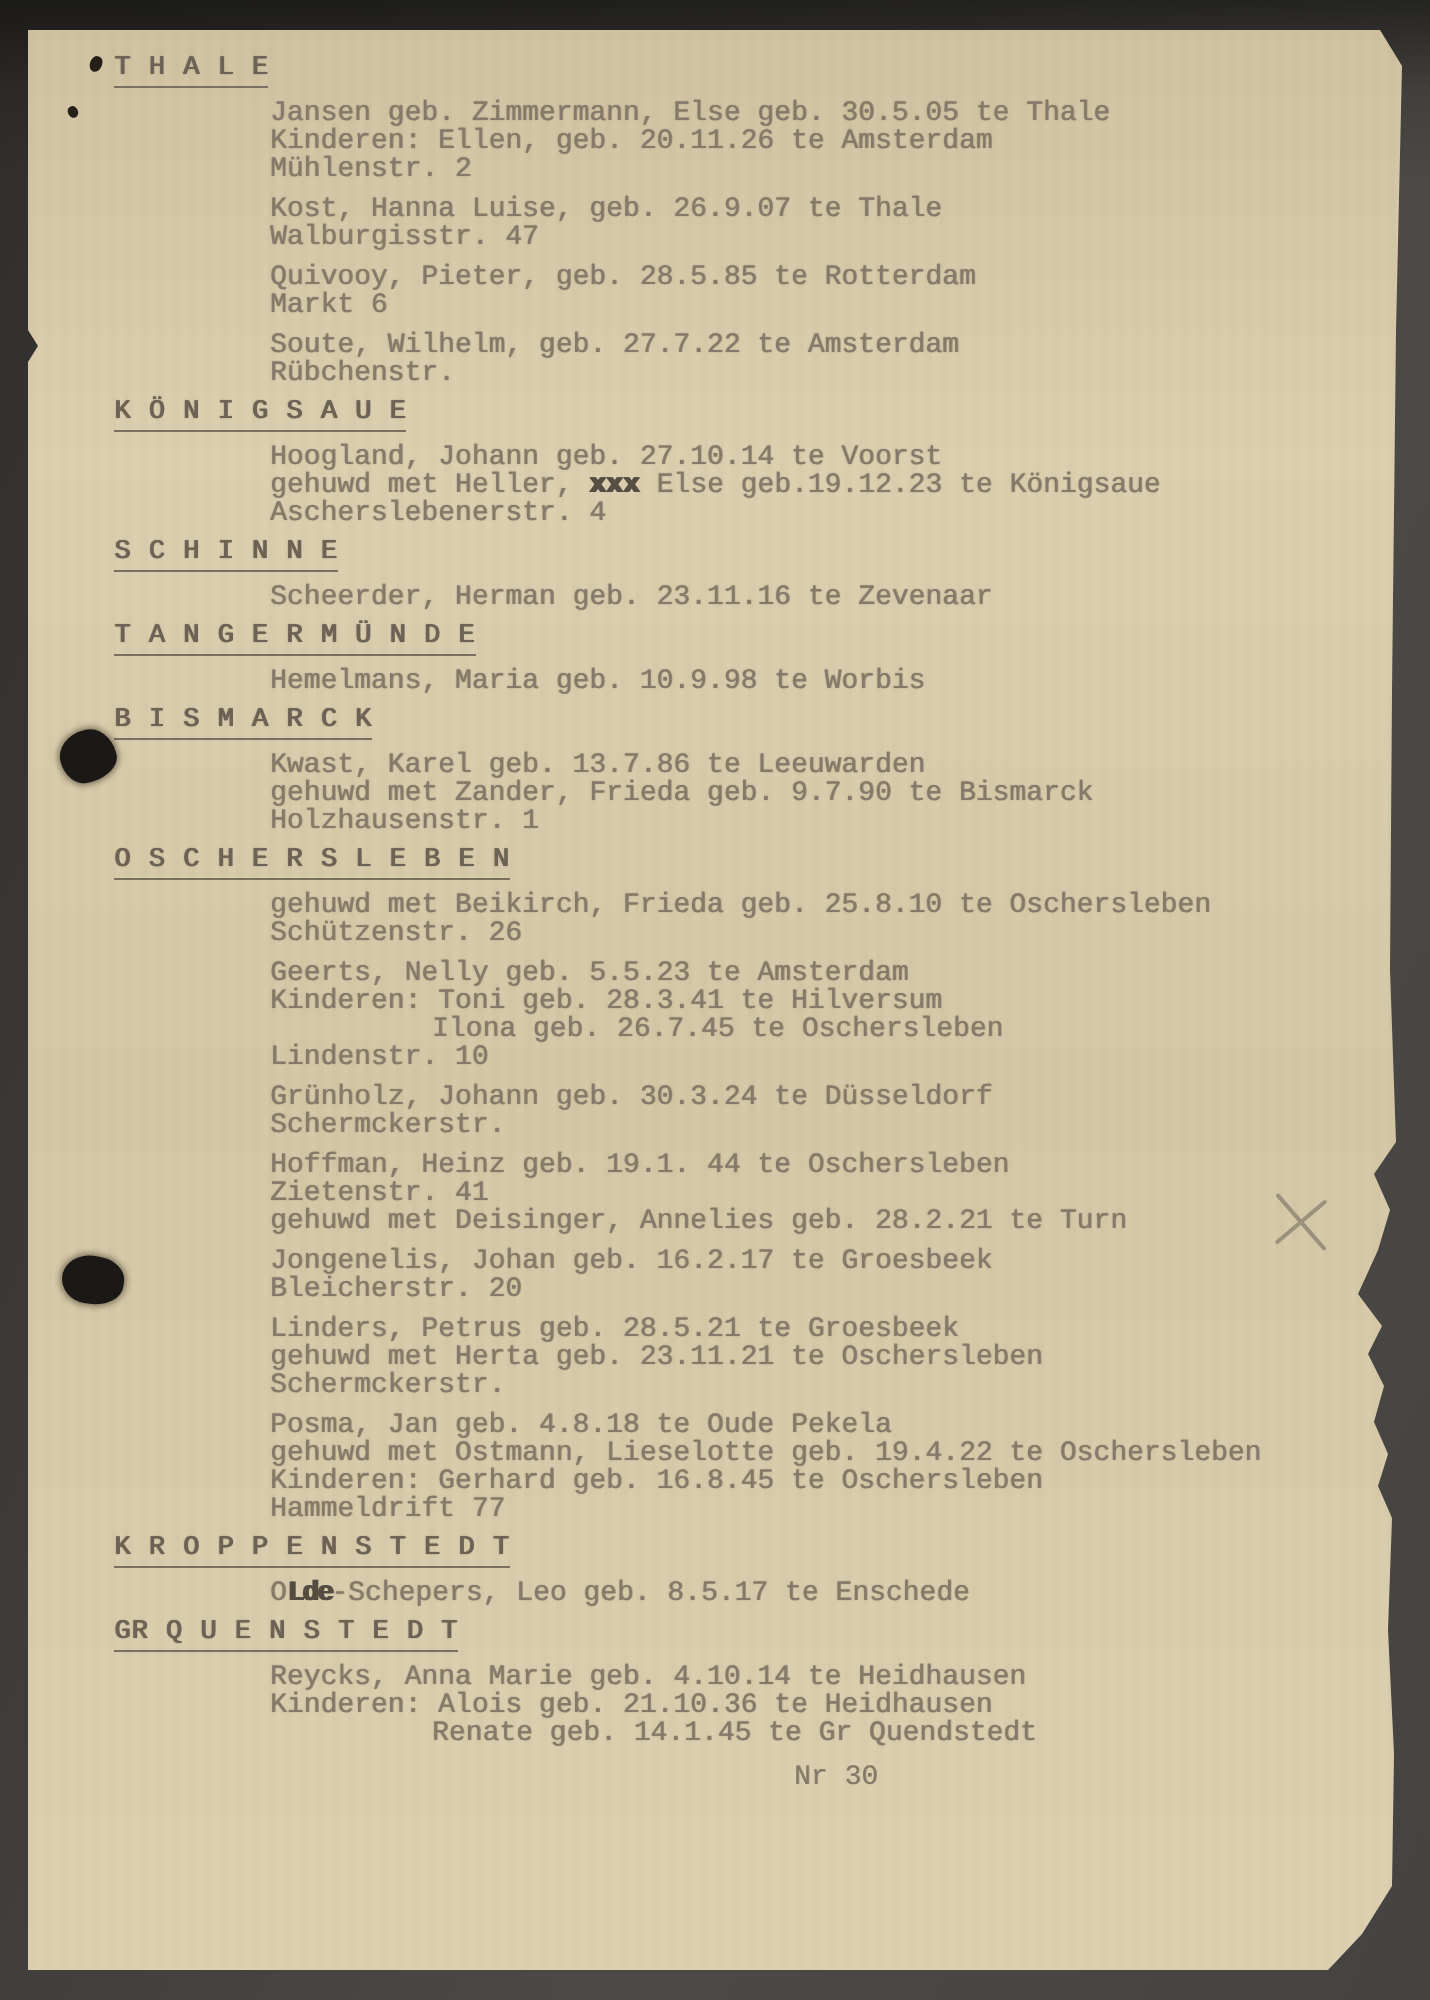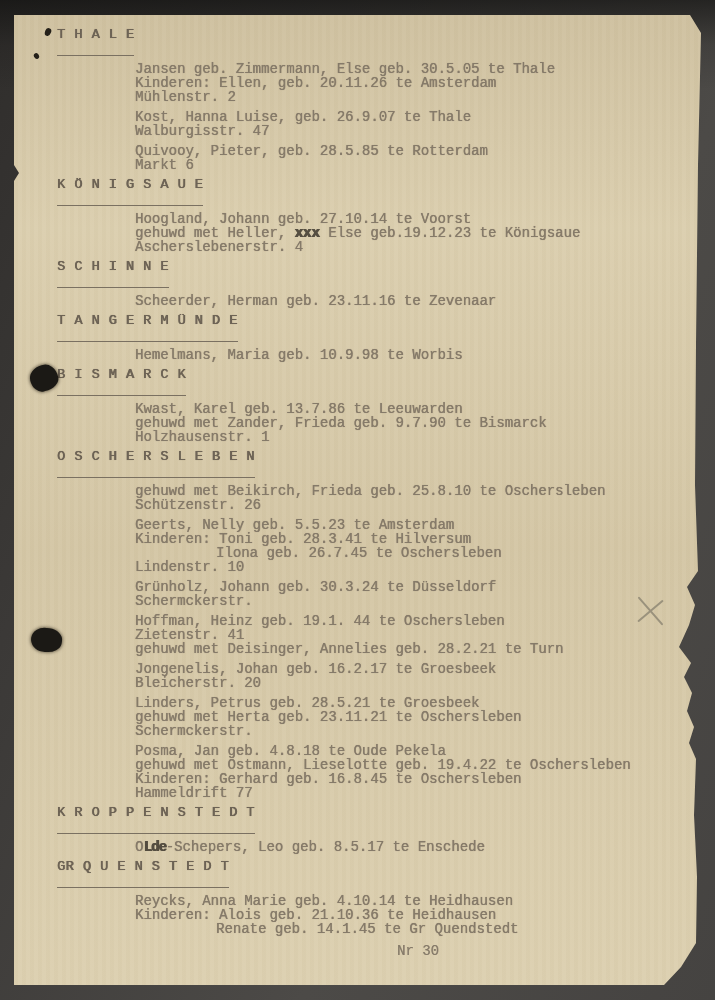--- a/index.html
+++ b/index.html
@@ -24,21 +24,21 @@
       675px 728px, 682px 744px, 680px 800px, 683px 862px, 682px 928px,
       667px 952px, 650px 970px, 0px 970px, 0px 166px, 5px 158px, 0px 150px
     );
   }
   .content{position:absolute;left:0;top:0;right:0;padding-top:13px;}
   .doc-section{margin:0 0 2px 0;}
   .heading{margin:0 0 6px 43px;font-size:13.5px;line-height:13px;}
   .heading-text{
     display:inline-block;color:#6d6355;letter-spacing:.5px;
     text-shadow:.6px 0 #6d6355, 0 0 .7px rgba(109,99,85,.8);
-    border-bottom:1.5px solid #7a7061;padding-bottom:14px;
+    border-bottom:1.5px solid #7a7061;padding-bottom:2px;
   }
   .entry{margin:0 0 6px 121px;}
   .line{
     font-size:14px;line-height:14px;color:#857a69;white-space:pre;
     text-shadow:.4px 0 rgba(133,122,105,.65), 0 0 .8px rgba(120,108,90,.55);
   }
   .line.indent{padding-left:81px;}
   .xout{font-weight:bold;color:#564f42;text-shadow:.8px 0 #564f42,-.5px 0 #564f42;}
   .overtype{font-weight:bold;color:#544d40;letter-spacing:-1px;text-shadow:1px 0 #544d40;}
   .doc-footer{margin:8px 0 0 121px;font-size:14px;line-height:14px;color:#857a69;
@@ -67,20 +67,24 @@
             <div class="line"><span>Kinderen: Ellen, geb. 20.11.26 te Amsterdam</span></div>
             <div class="line"><span>Mühlenstr. 2</span></div>
           </div>
           <div class="entry">
             <div class="line"><span>Kost, Hanna Luise, geb. 26.9.07 te Thale</span></div>
             <div class="line"><span>Walburgisstr. 47</span></div>
           </div>
           <div class="entry">
             <div class="line"><span>Quivooy, Pieter, geb. 28.5.85 te Rotterdam</span></div>
             <div class="line"><span>Markt 6</span></div>
+          </div>
+          <div class="entry">
+            <div class="line"><span>Soute, Wilhelm, geb. 27.7.22 te Amsterdam</span></div>
+            <div class="line"><span>Rübchenstr.</span></div>
           </div>
         </section>
         <section class="doc-section">
           <div class="heading"><span class="heading-text">K Ö N I G S A U E</span></div>
           <div class="entry">
             <div class="line"><span>Hoogland, Johann geb. 27.10.14 te Voorst</span></div>
             <div class="line"><span>gehuwd met Heller, </span><span class="xout">xxx</span><span> Else geb.19.12.23 te Königsaue</span></div>
             <div class="line"><span>Ascherslebenerstr. 4</span></div>
           </div>
         </section>

